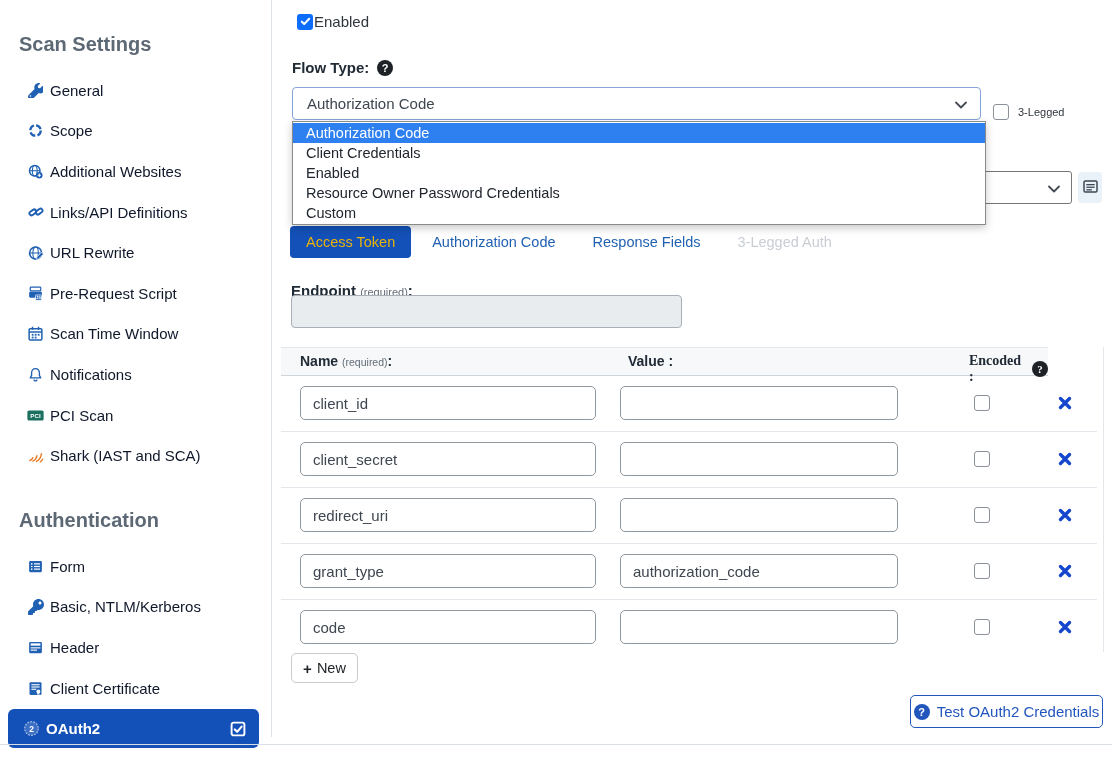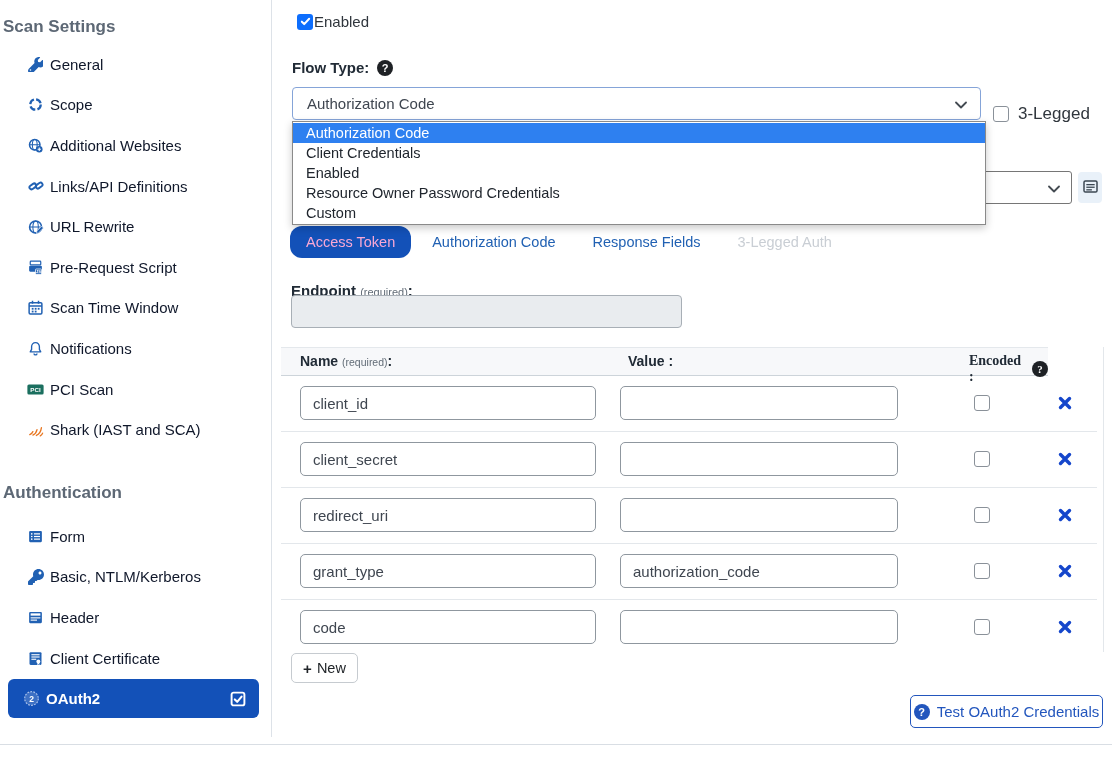--- a/index.html
+++ b/index.html
@@ -1,21 +1,21 @@
 <!DOCTYPE html>
 <html><head>
 <meta charset="utf-8">
 <style>
   html,body{margin:0;padding:0;background:#fff;}
   .app{position:relative;width:1112px;height:761px;background:#fff;overflow:hidden;
        font-family:"Liberation Sans",sans-serif;-webkit-font-smoothing:antialiased;}
 
   
   .sidebar{position:absolute;left:0;top:0;width:272px;height:737px;border-right:1px solid #dde2e8;box-sizing:border-box;}
-  .side-title{margin:0;padding:17px 0 0 3px;height:21px;font-size:17px;font-weight:700;color:#5d6875;}
+  .side-title{margin:16px;padding:17px 0 0 3px;height:21px;font-size:20px;font-weight:700;color:#5d6875;}
   .side-title.auth{margin-top:16px;}
   .side-list{margin-top:6px;}
   .side-list.auth{margin-top:12px;}
   .side-item{display:flex;align-items:center;height:40.6px;padding-left:27px;gap:6px;
              color:#0f172a;font-size:15px;cursor:pointer;box-sizing:border-box;}
   .side-item .icn{width:17px;height:17px;flex:0 0 17px;display:flex;align-items:center;justify-content:center;}
   .side-item.active{background:#1351b8;border-radius:6px;margin:1px 12px 0 8px;height:39px;
                     padding-left:15px;color:#fff;font-weight:700;position:relative;}
   .side-item.active .trail{position:absolute;right:13px;top:50%;transform:translateY(-50%);display:flex;}
 
@@ -30,31 +30,31 @@
   .enabled-row{position:absolute;left:297px;top:13px;display:flex;align-items:center;gap:1px;font-size:15px;color:#30363d;}
   .flow-label{position:absolute;left:292px;top:59px;display:flex;align-items:center;gap:8px;
               font-size:15px;font-weight:600;color:#212b36;}
   .select-box{position:absolute;left:292px;top:87px;width:689px;height:33px;box-sizing:border-box;
               border:1px solid #85a4d8;border-radius:4px;background:#fff;display:flex;align-items:center;
               justify-content:space-between;padding:0 13px 0 14px;font-size:15px;color:#3f4650;cursor:pointer;}
   .listbox{position:absolute;left:292px;top:121px;width:694px;box-sizing:border-box;background:#fff;
            border:1px solid #8a8a8a;box-shadow:0 3px 8px rgba(0,0,0,.22);z-index:30;padding:1px 0;}
   .opt{height:20px;line-height:20px;padding-left:13px;font-size:14.5px;color:#20262e;cursor:pointer;white-space:nowrap;}
   .opt.hl{background:#2e80f0;color:#fff;}
-  .three-legged{position:absolute;left:993px;top:104px;display:flex;align-items:center;gap:9px;font-size:17px;color:#30363d;}
+  .three-legged{position:absolute;left:993px;top:104px;display:flex;align-items:center;gap:9px;font-size:11px;color:#30363d;}
   .preset-select{position:absolute;left:840px;top:171px;width:232px;height:33px;box-sizing:border-box;z-index:5;
                  border:1px solid #767676;border-radius:3px;background:#fff;display:flex;align-items:center;
                  justify-content:flex-end;padding-right:11px;cursor:pointer;}
   .preset-btn{position:absolute;left:1078px;top:172px;width:24px;height:31px;background:#e9f1f9;border:none;
               border-radius:4px;display:flex;align-items:center;justify-content:center;cursor:pointer;z-index:5;}
 
   .tabs{position:absolute;left:290px;top:226px;display:flex;gap:5px;}
   .tab{height:32px;display:flex;align-items:center;padding:0 16px;font-size:14.5px;color:#2161b3;
        border-radius:4px;cursor:pointer;white-space:nowrap;}
-  .tab.active{background:#1351b8;color:#f9a8d4;border-radius:12px;}
+  .tab.active{background:#1351b8;color:#eab308;}
   .tab.disabled{color:#c9ced4;cursor:default;}
 
   .endpoint-label{position:absolute;left:291px;top:282px;font-size:15px;color:#212b36;font-weight:700;}
   .endpoint-label .req{font-size:11px;font-weight:400;color:#626c77;}
   .endpoint-input{position:absolute;left:291px;top:295px;width:391px;height:33px;box-sizing:border-box;
                   background:#e9ecef;border:1px solid #a8afb6;border-radius:4px;}
 
   
   .thead{position:absolute;left:281px;top:347px;width:767px;height:29px;box-sizing:border-box;background:#f7f8fa;
          border-top:1px solid #e4e8ec;border-bottom:1px solid #cdd4da;font-size:14px;font-weight:600;color:#212b36;}

